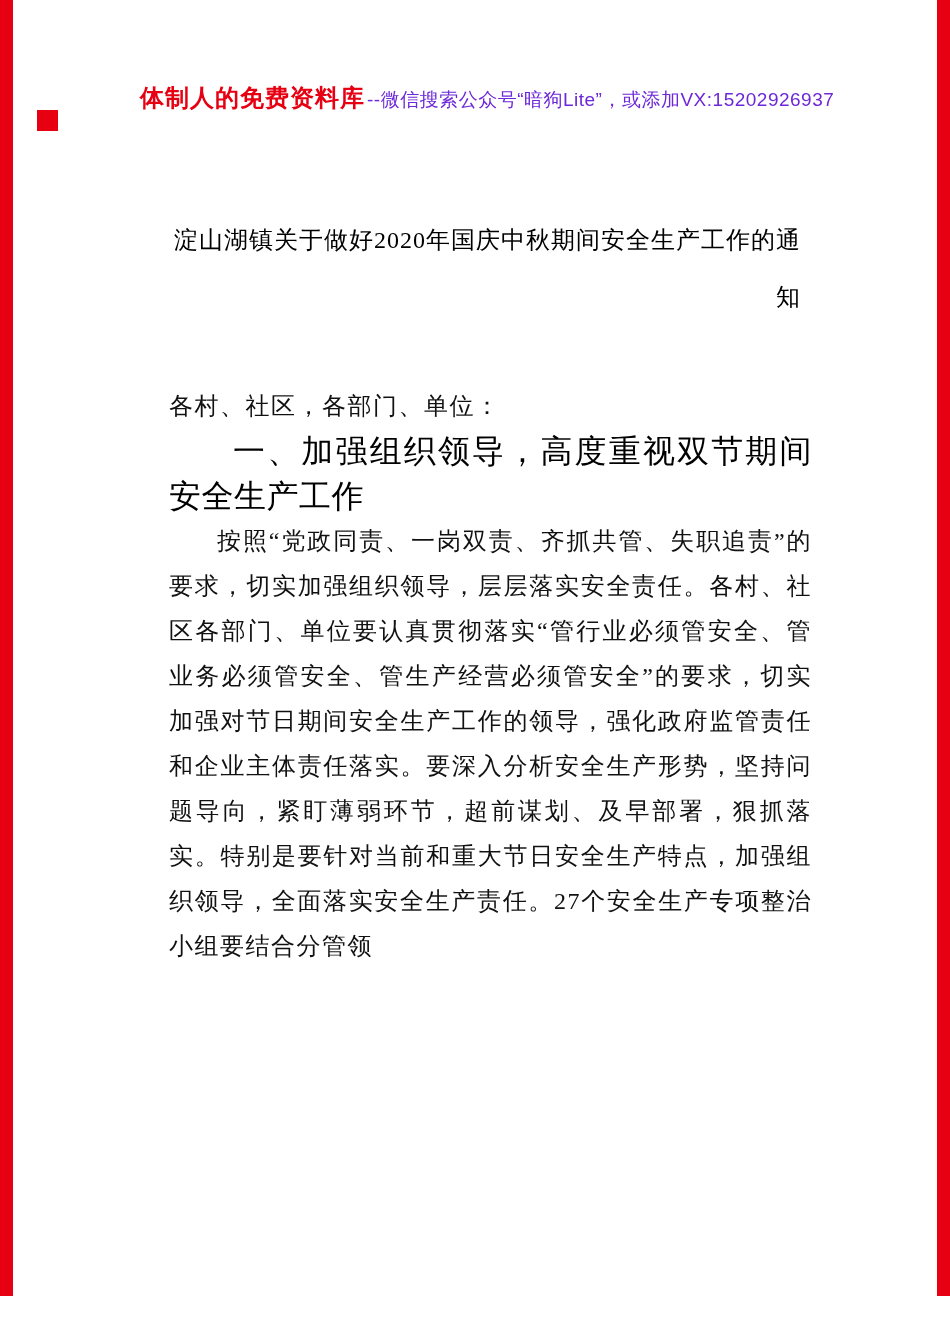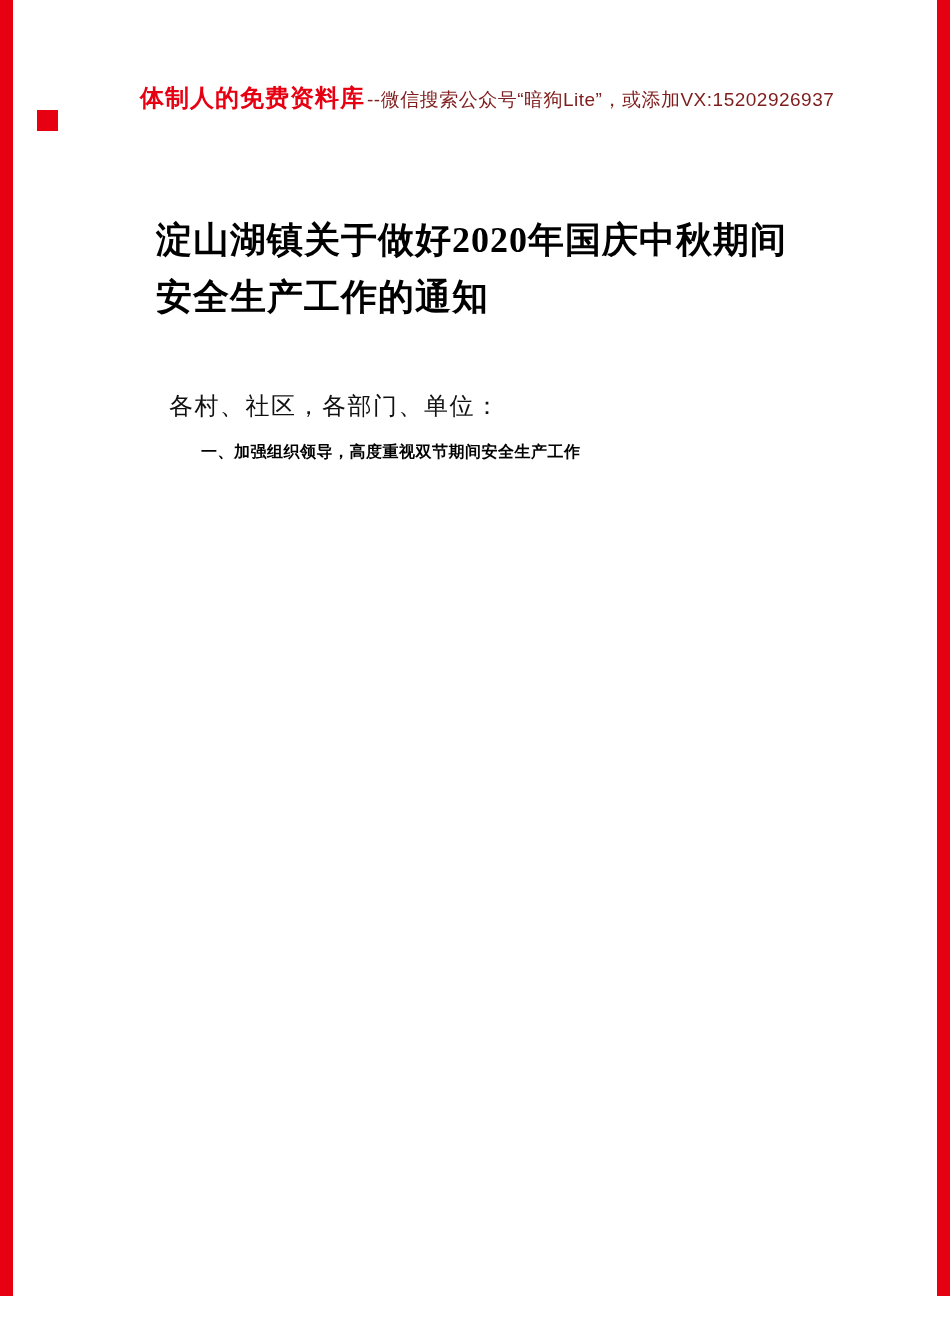--- a/index.html
+++ b/index.html
@@ -39,38 +39,38 @@
     white-space:nowrap;
     font-family:"Liberation Sans", sans-serif;
   }
   .header-brand{
     color:var(--red);
     font-weight:bold;
     font-size:24px;
     letter-spacing:1px;
   }
   .header-subtitle{
-    color:#7f1d1d;
+    color:#6d28d9;
     font-size:19px;
     margin-left:2px;
     letter-spacing:0.5px;
   }
   .content{
     position:absolute;
     left:145px;
     right:138px;
     top:0;
   }
   .doc-title{
     margin:212px auto 0 auto;
     max-width:645px;
-    font-size:36px;
-    font-weight:bold;
+    font-size:24px;
+    font-weight:normal;
     line-height:57px;
-    text-align:left;
+    text-align:right;
     letter-spacing:1px;
     color:#000000;
     font-family:"Liberation Serif", serif;
   }
   .doc-body{
     margin-top:58px;
     font-size:24px;
     line-height:45px;
     letter-spacing:1.5px;
     text-align:justify;
@@ -78,23 +78,23 @@
   }
   .para{
     margin:0;
   }
   .para.indent{
     text-indent:2em;
   }
   .section-heading{
     margin:0;
     text-indent:2em;
-    font-weight:bold;
+    font-weight:normal;
     font-family:"Liberation Sans", sans-serif;
-    font-size:16px;
+    font-size:32px;
     line-height:45px;
     letter-spacing:0.5px;
     color:#000000;
   }
 </style>
 </head>
 <body>
 
 <div class="page">
 
@@ -112,16 +112,17 @@
 
     <h1 class="doc-title">淀山湖镇关于做好2020年国庆中秋期间安全生产工作的通知</h1>
 
     <div class="doc-body">
 
       <p class="para">各村、社区，各部门、单位：</p>
 
 
       <p class="section-heading">一、加强组织领导，高度重视双节期间安全生产工作</p>
 
+      <p class="para indent">按照“党政同责、一岗双责、齐抓共管、失职追责”的要求，切实加强组织领导，层层落实安全责任。各村、社区各部门、单位要认真贯彻落实“管行业必须管安全、管业务必须管安全、管生产经营必须管安全”的要求，切实加强对节日期间安全生产工作的领导，强化政府监管责任和企业主体责任落实。要深入分析安全生产形势，坚持问题导向，紧盯薄弱环节，超前谋划、及早部署，狠抓落实。特别是要针对当前和重大节日安全生产特点，加强组织领导，全面落实安全生产责任。27个安全生产专项整治小组要结合分管领</p>
 
     </div>
   </div>
 </div>
 
 </body></html>

